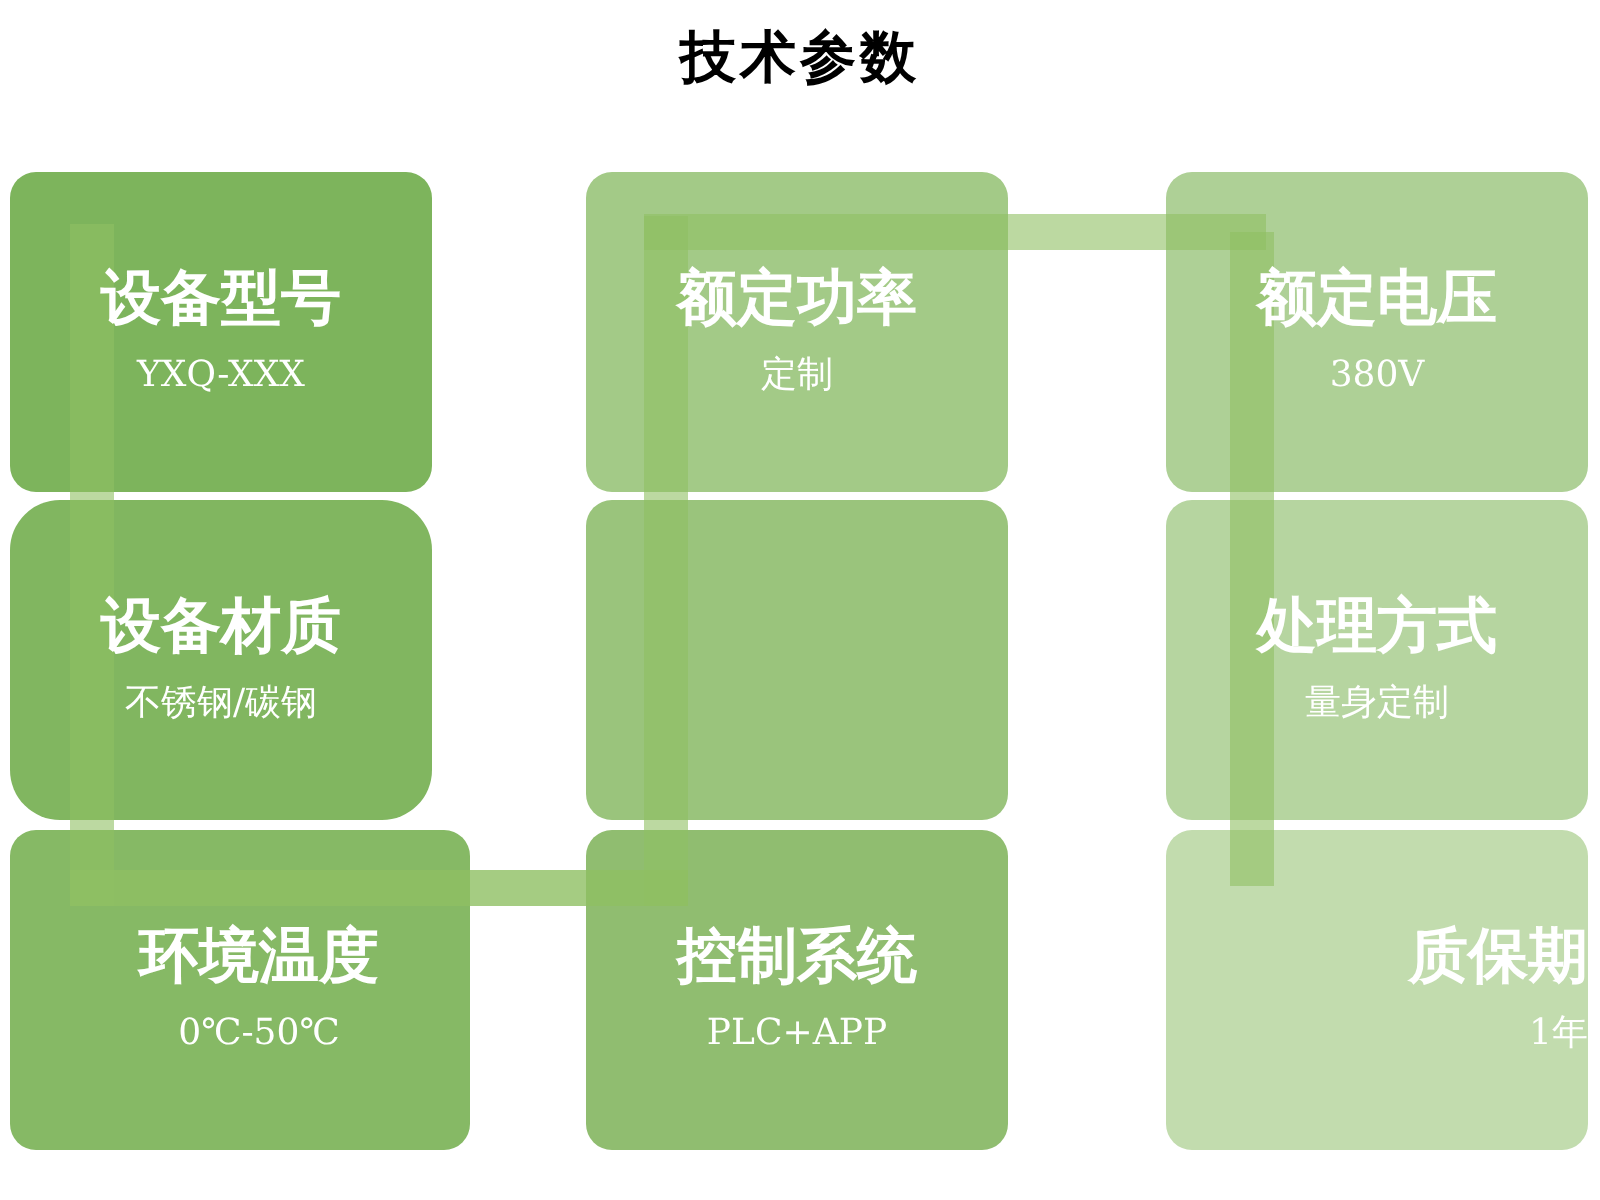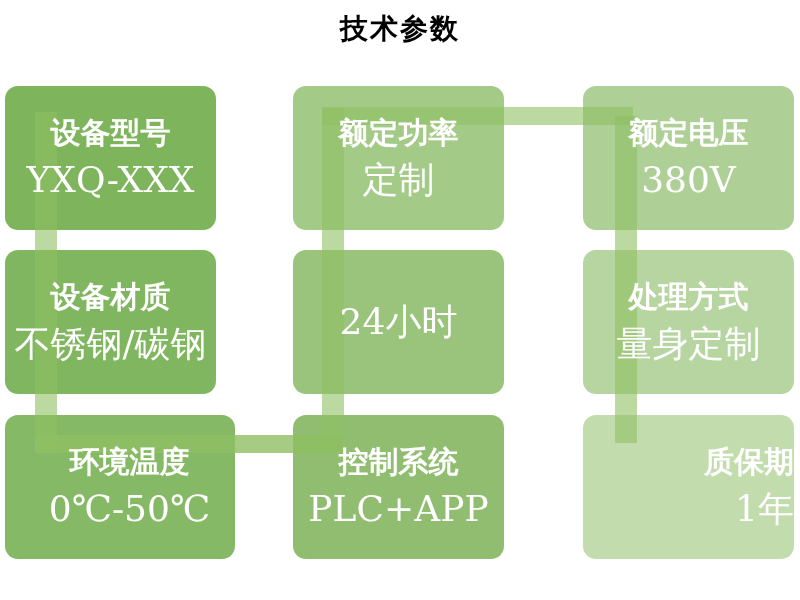--- a/index.html
+++ b/index.html
@@ -19,50 +19,50 @@
     font-family:"DejaVu Sans","Liberation Sans",sans-serif;
     font-size:28px;
     font-weight:600;
     letter-spacing:2px;
     color:#000000;
   }
 
   
   .box {
     position:absolute;
-    width:211px; height:144px;
+    width:211px; height:160px;
     border-radius:13px;
     display:flex;
     flex-direction:column;
     align-items:center;
     justify-content:center;
     gap:13px;
     color:#ffffff;
     font-family:"DejaVu Serif","Liberation Serif",serif;
     text-align:center;
   }
   .box-title {
     position:relative; z-index:5;
     font-size:30px;
     font-weight:700;
     line-height:1.05;
     white-space:nowrap;
   }
   .box-value {
     position:relative; z-index:5;
-    font-size:36px;
+    font-size:18px;
     font-weight:400;
     line-height:1.05;
     white-space:nowrap;
   }
 
   .pos-r1c1 { left:5px;   top:86px;  }
   .pos-r1c2 { left:293px; top:86px;  }
   .pos-r1c3 { left:583px; top:86px;  }
-  .pos-r2c1 { left:5px;   top:250px; }
+  .pos-r2c1 { left:5px;   top:250px;border-radius:25px; }
   .pos-r2c2 { left:293px; top:250px; }
   .pos-r2c3 { left:583px; top:250px; }
   .pos-r3c1 { left:5px;   top:415px; }
   .pos-r3c2 { left:293px; top:415px; }
   .pos-r3c3 { left:583px; top:415px; }
 
   
   .connector {
     position:absolute;
     z-index:2;
@@ -92,21 +92,20 @@
   <div class="box pos-r1c3" style="background: rgb(174, 208, 150);">
     <span class="box-title">额定电压</span>
     <span class="box-value">380V</span>
   </div>
 
   <div class="box pos-r2c1" style="background: rgb(129, 182, 96);">
     <span class="box-title">设备材质</span>
     <span class="box-value">不锈钢/碳钢</span>
   </div>
   <div class="box pos-r2c2" style="background: rgb(154, 196, 124);">
-    <span class="box-value">24小时</span>
   </div>
   <div class="box pos-r2c3" style="background: rgb(182, 213, 160);">
     <span class="box-title">处理方式</span>
     <span class="box-value">量身定制</span>
   </div>
 
   <div class="box pos-r3c1" style="background: rgb(134, 185, 101); padding-left: 19px;">
     <span class="box-title">环境温度</span>
     <span class="box-value">0℃-50℃</span>
   </div>

